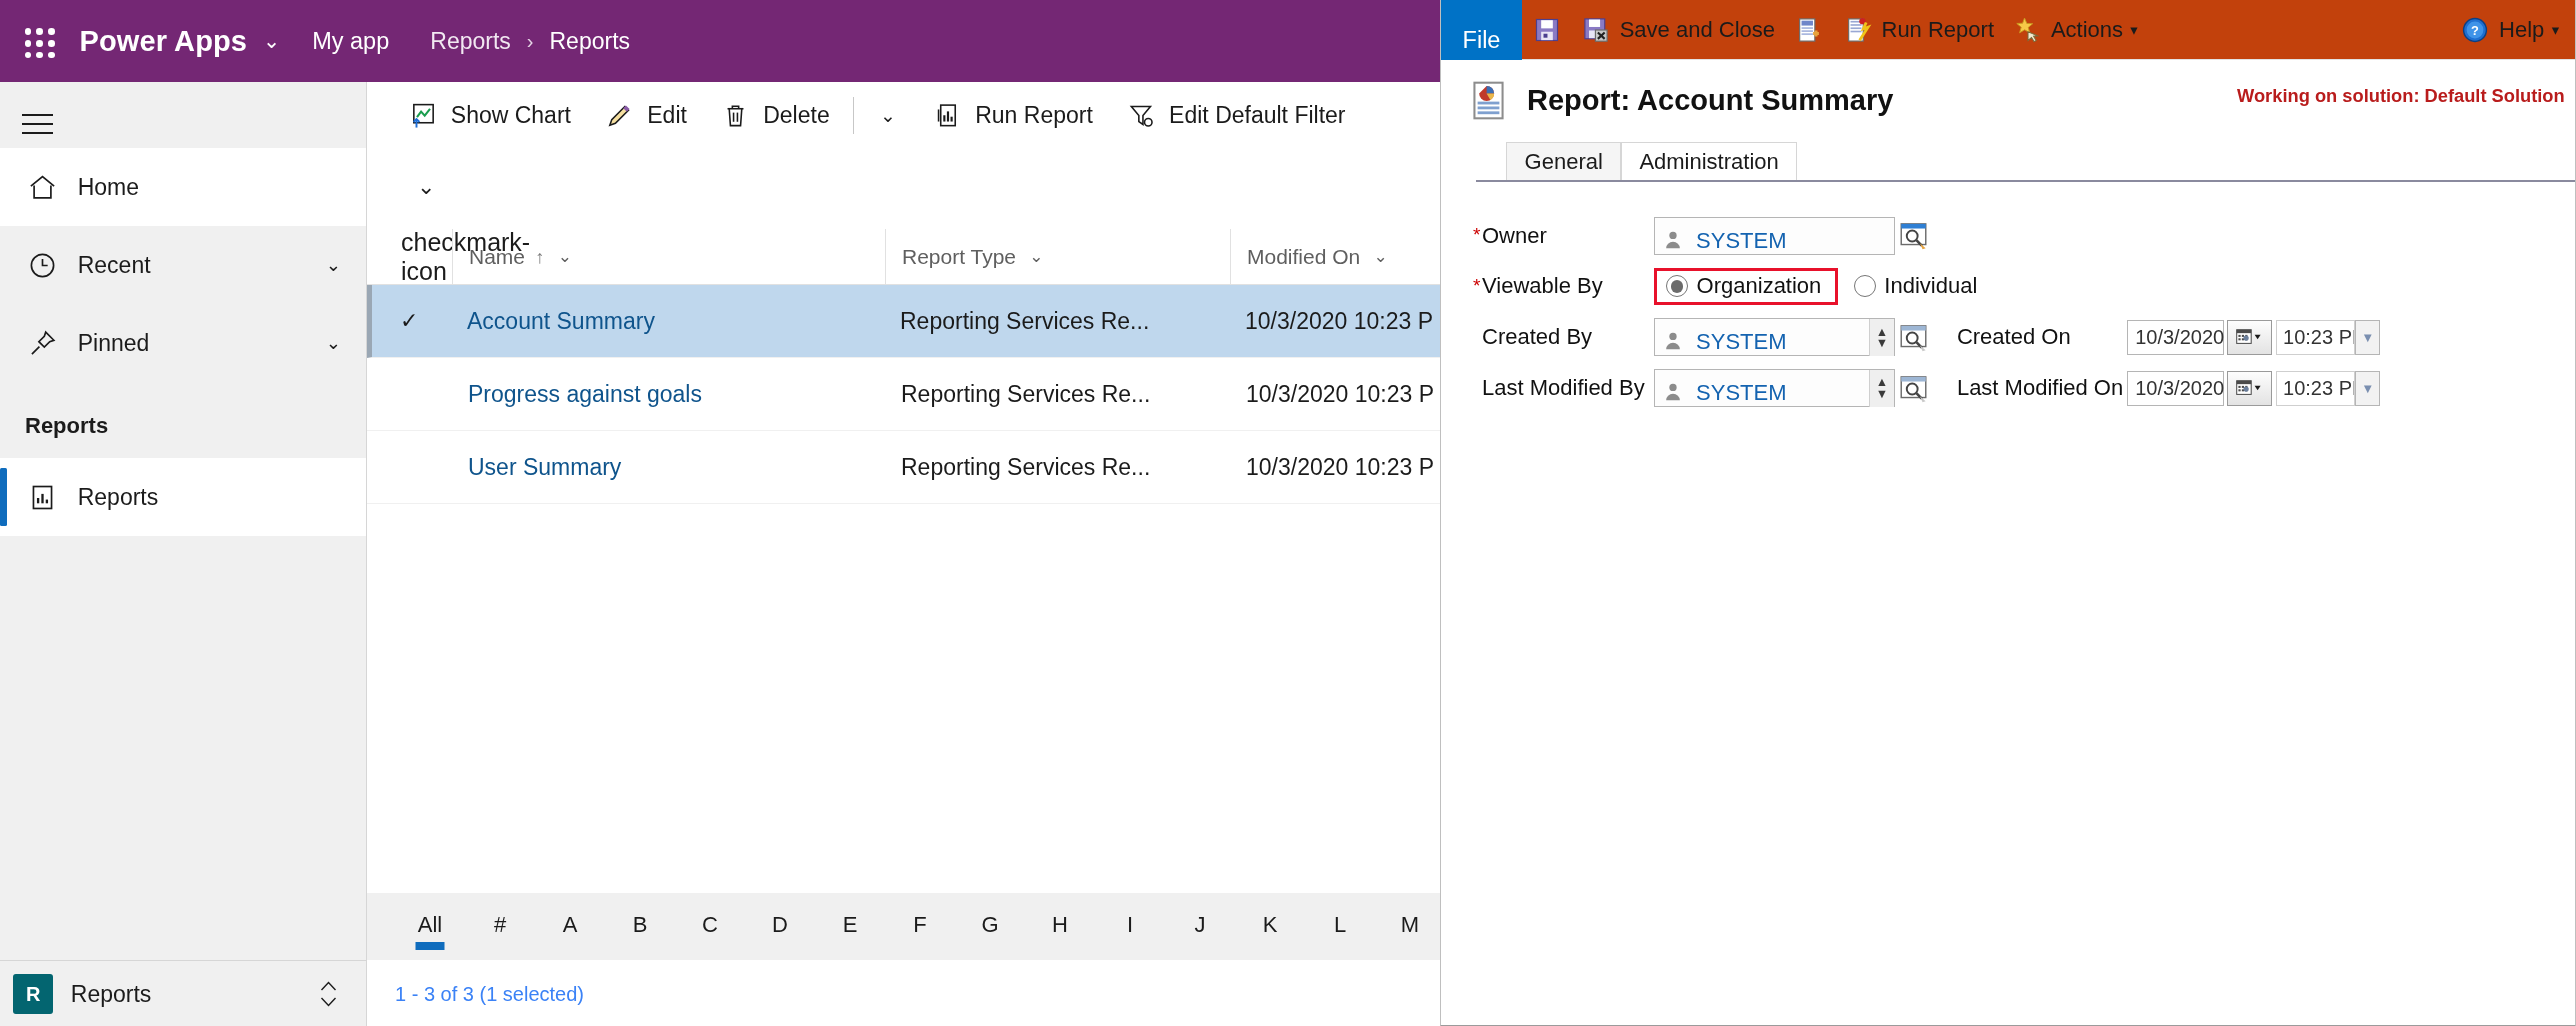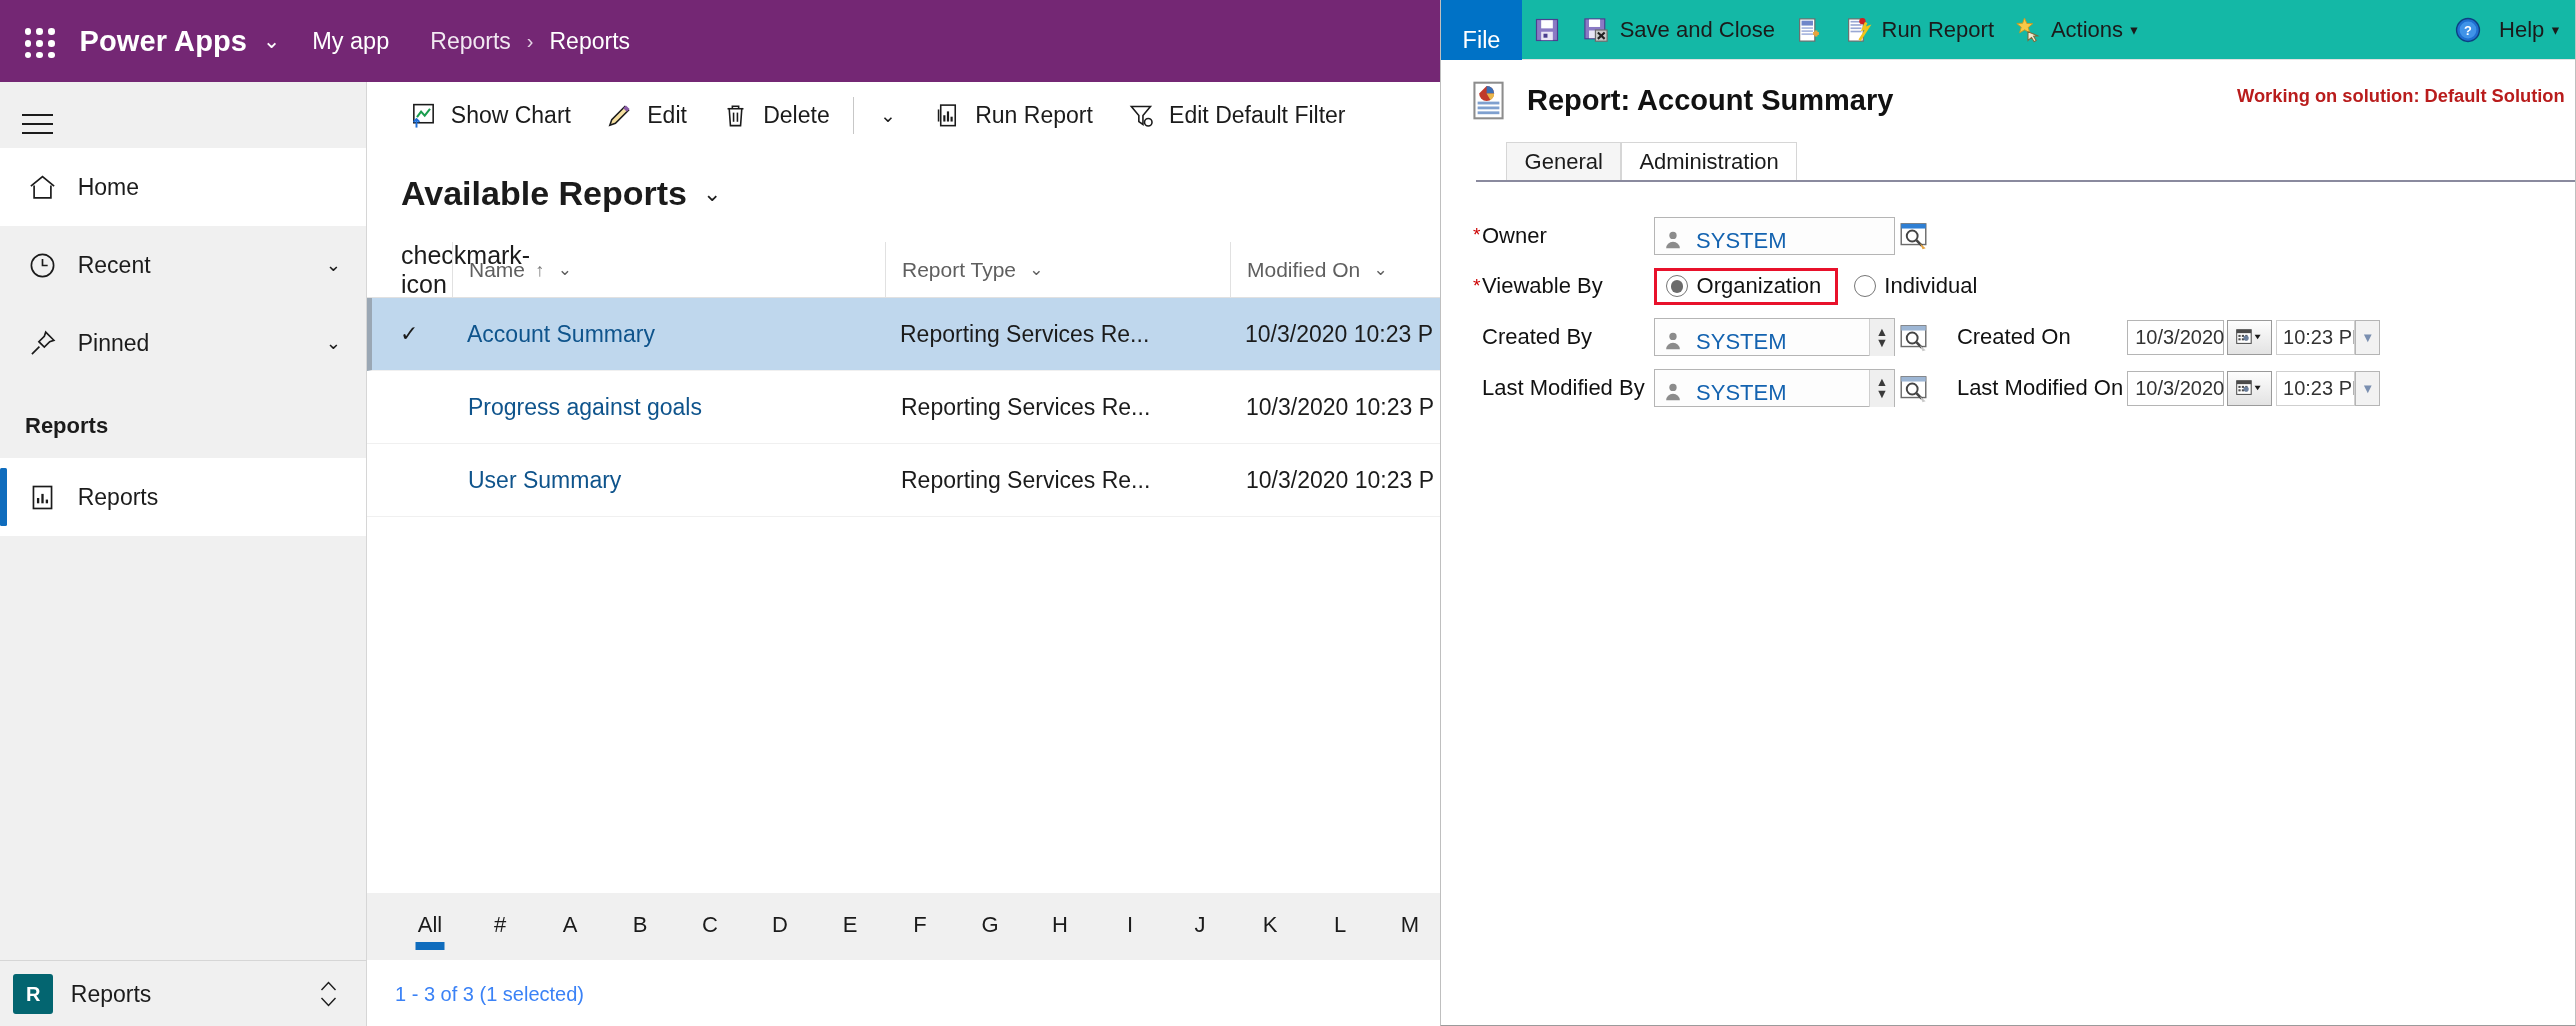--- a/index.html
+++ b/index.html
@@ -104,32 +104,32 @@
   .footer { position: absolute; left: 0; bottom: 0; width: 2209px; height: 67px; background: #fff;
      display: flex; align-items: center; padding-left: 28px; border-top: 0.7px solid #ffffff; }
   .footer-text { font-size: 20px; color: #3b82f6; }
 
   
   .crm {
     position: absolute; left: 1440px; top: 0; width: 1136px; height: 1027px;
     background: #ffffff; border-left: 0.7px solid #bfbfbf; border-right: 0.7px solid #bfbfbf;
     border-bottom: 2.9px solid #9b9b9b;
   }
-  .crm-ribbon { position: relative; height: 60px; background: #14b8a6;
+  .crm-ribbon { position: relative; height: 60px; background: #c2410c;
      border-bottom: 0.7px solid #e2e2e2; display: flex; align-items: center; }
   .crm-file { width: 81px; height: 60px; background: #0072c6; color: #ffffff; font-size: 23.5px;
      display: flex; align-items: flex-end; justify-content: center; padding-bottom: 5.9px;
      cursor: pointer; flex: 0 0 81px; }
   .rbtn { display: flex; align-items: center; height: 60px; padding: 0 8.8px; cursor: pointer;
      font-size: 22px; color: #1b1b1b; white-space: nowrap; }
   .rbtn .rlabel { margin-left: 7.3px; }
   .ricon { width: 32px; height: 32px; flex: 0 0 32px; display:flex; align-items:center; justify-content:center;}
   .crm-help { margin-left: auto; display: flex; align-items: center; padding-right: 16px;
      font-size: 22px; color: #1b1b1b; cursor: pointer; }
-  .crm-help .hlabel { margin-left: 15px; }
+  .crm-help .hlabel { margin-left: 8px; }
   .caret { font-size: 14.7px; margin-left: 7.3px; color: #1b1b1b; }
 
   .crm-title-row { display: flex; align-items: center; height: 81px; padding: 0 25px;
      position: relative; }
   .crm-title-ico { width: 45px; height: 45px; flex: 0 0 45px; margin-right: 16px; }
   .crm-title { font-size: 29px; font-weight: 700; color: #111; }
   .crm-solution { position: absolute; right: 10.3px; top: 25px; font-size: 18.3px; font-weight: 700;
      color: #b91c1c; }
 
   .crm-tabs { display: flex; align-items: flex-end; margin-left: 35px; height: 41px;
@@ -320,21 +320,20 @@
           <svg width="29" height="29" viewBox="0 0 24 24" fill="none" stroke="#1b1b1b" stroke-width="1.3">
             <path d="M3.6 4.6 H19.4 L13.2 12 V19.4 L9.8 17 V12 Z"></path>
             <circle cx="17.6" cy="17.6" r="3.1"></circle>
           </svg>
         </span>
         <span class="cmd-label">Edit Default Filter</span>
       </div>
     </div>
 
     <div class="view-row">
-      <span class="view-title">Available Reports</span>
       <span class="view-chev">⌄</span>
     </div>
 
     <div class="grid">
       <div class="ghead">
         <span class="gcheck" style="font-size:25px;color:#1b1b1b;">checkmark-icon</span>
         <span class="gcol c-name">
           <span>Name</span>
           <span class="sortarrow">↑</span>
           <span class="hchev">⌄</span>

